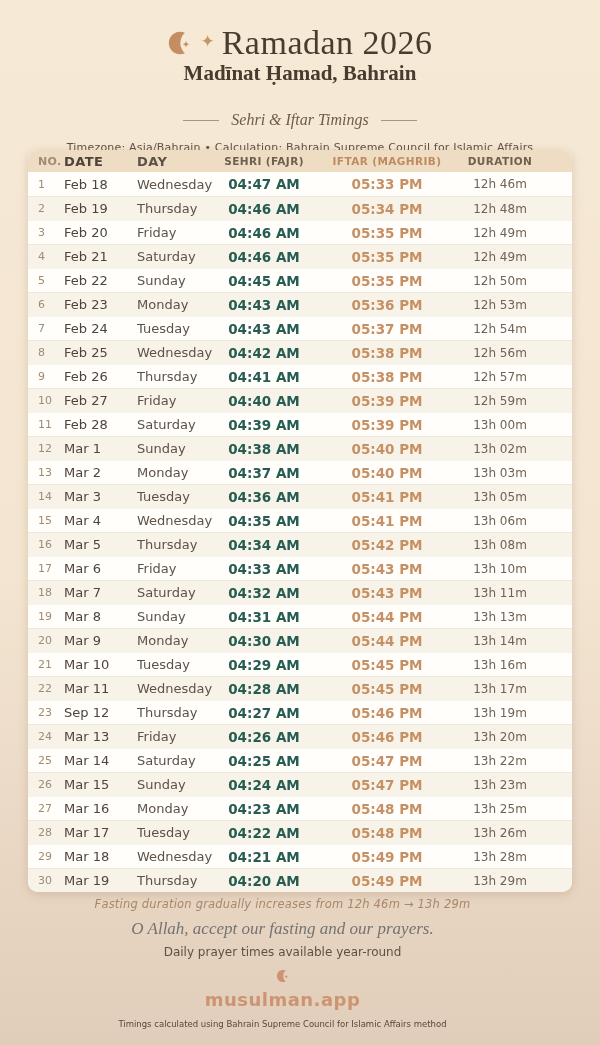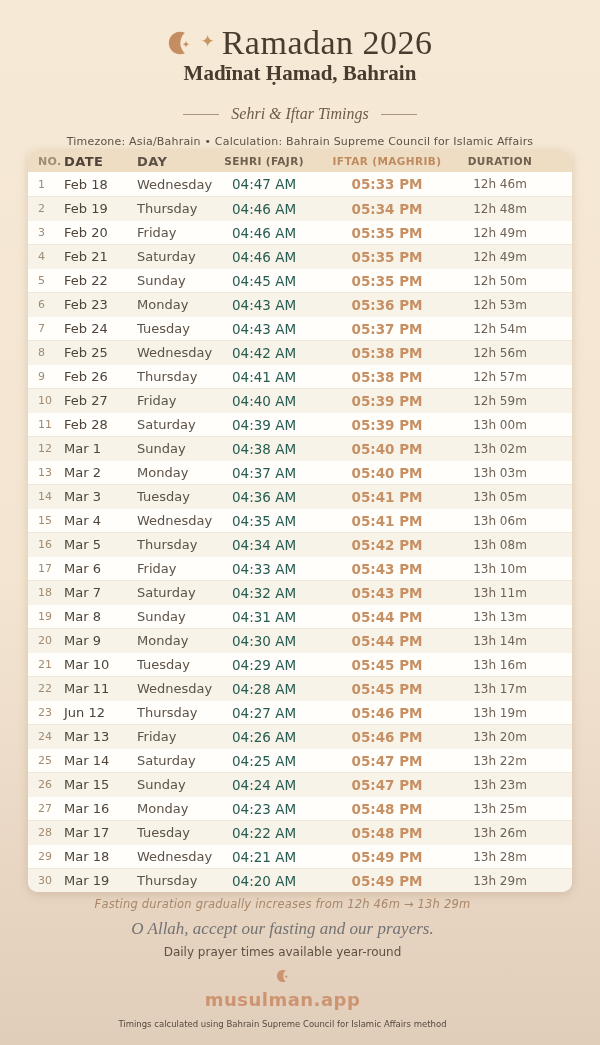--- a/index.html
+++ b/index.html
@@ -18,21 +18,21 @@
   .crescent-svg { width:26px; height:26px; display:inline-block; }
   .sparkle { color:#c9965f; font-size:17px; line-height:1; transform:translateY(-2px); }
   h1.title {
     font-family:"Liberation Serif","DejaVu Serif",serif;
     font-size:34px; font-weight:400; color:#4a3b2f; letter-spacing:0.5px; line-height:1;
   }
   h2.location {
     font-family:"Liberation Serif","DejaVu Serif",serif;
     font-size:21px; font-weight:700; color:#4a3b2f; margin-top:2px; line-height:1.1;
   }
-  .subtitle-row { display:flex; align-items:center; justify-content:center; gap:12px; margin-top:20px; }
+  .subtitle-row { display:flex; align-items:center; justify-content:center; gap:12px; margin-top:26px; }
   .subtitle-row .rule { width:36px; height:1px; background:#ab967d; }
   .subtitle {
     font-family:"Liberation Serif","DejaVu Serif",serif;
     font-style:italic; font-size:16px; color:#6d5c49;
   }
   .meta { margin-top:12px; font-size:11px; color:#5f5142; letter-spacing:0.2px; }
   .diamond { margin-top:10px; font-size:9px; color:#c2ab90; }
 
   
   .card {
@@ -46,21 +46,21 @@
     font-size:10.5px; font-weight:700; color:#6e5f4e; letter-spacing:0.4px;
   }
   .thead .cell.h-iftar { color:#bf8a5f; }
   .trow { height:24px; background:#fffefb; }
   .trow:nth-child(even) { background:#f8f3e8; }
   .trow + .trow { border-top:1px solid rgba(180,160,130,0.12); }
   .cell { white-space:nowrap; }
   .cell.no   { padding-left:10px; font-size:11px; color:#a18b72; }
   .cell.date { padding-left:6px; font-size:13px; color:#4f443a; }
   .cell.day  { padding-left:7px; font-size:13px; color:#5d5247; }
-  .cell.sehri{ text-align:center; font-size:13.5px; font-weight:400; color:#275c52; }
+  .cell.sehri{ text-align:center; font-size:13.5px; font-weight:700; color:#275c52; }
   .cell.iftar{ text-align:center; font-size:13.5px; font-weight:700; color:#c69064; }
   .cell.dur  { text-align:center; padding-right:26px; font-size:12px; color:#6f6255; }
 
   
   footer { position:absolute; top:897px; width:565px; text-align:center; }
   .fasting-note {
     font-style:italic; font-size:11.5px; color:#a8876a; letter-spacing:0.2px;
   }
   .dua {
     margin-top:8px;
@@ -301,21 +301,21 @@
     <div class="cell no">22</div>
     <div class="cell date">Mar 11</div>
     <div class="cell day">Wednesday</div>
     <div class="cell sehri">04:28 AM</div>
     <div class="cell iftar">05:45 PM</div>
     <div class="cell dur">13h 17m</div>
   </div>
 
   <div class="grid-row trow">
     <div class="cell no">23</div>
-    <div class="cell date">Jun 12</div>
+    <div class="cell date">Sep 12</div>
     <div class="cell day">Thursday</div>
     <div class="cell sehri">04:27 AM</div>
     <div class="cell iftar">05:46 PM</div>
     <div class="cell dur">13h 19m</div>
   </div>
 
   <div class="grid-row trow">
     <div class="cell no">24</div>
     <div class="cell date">Mar 13</div>
     <div class="cell day">Friday</div>

